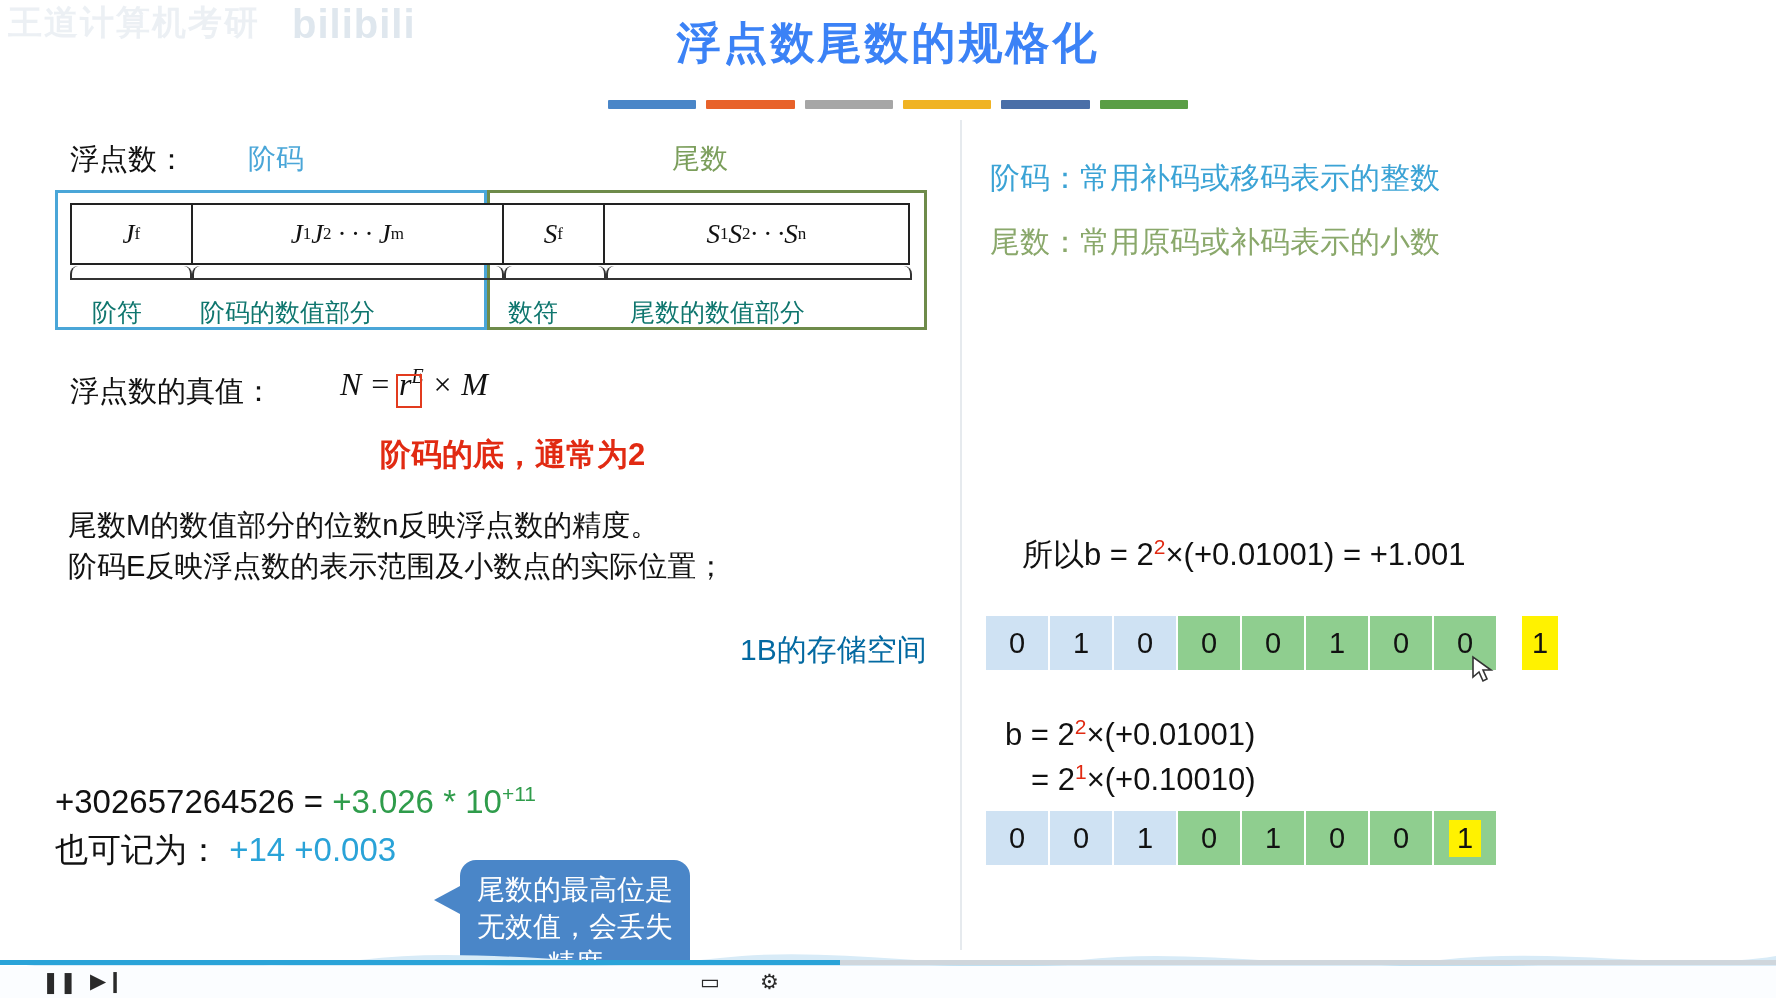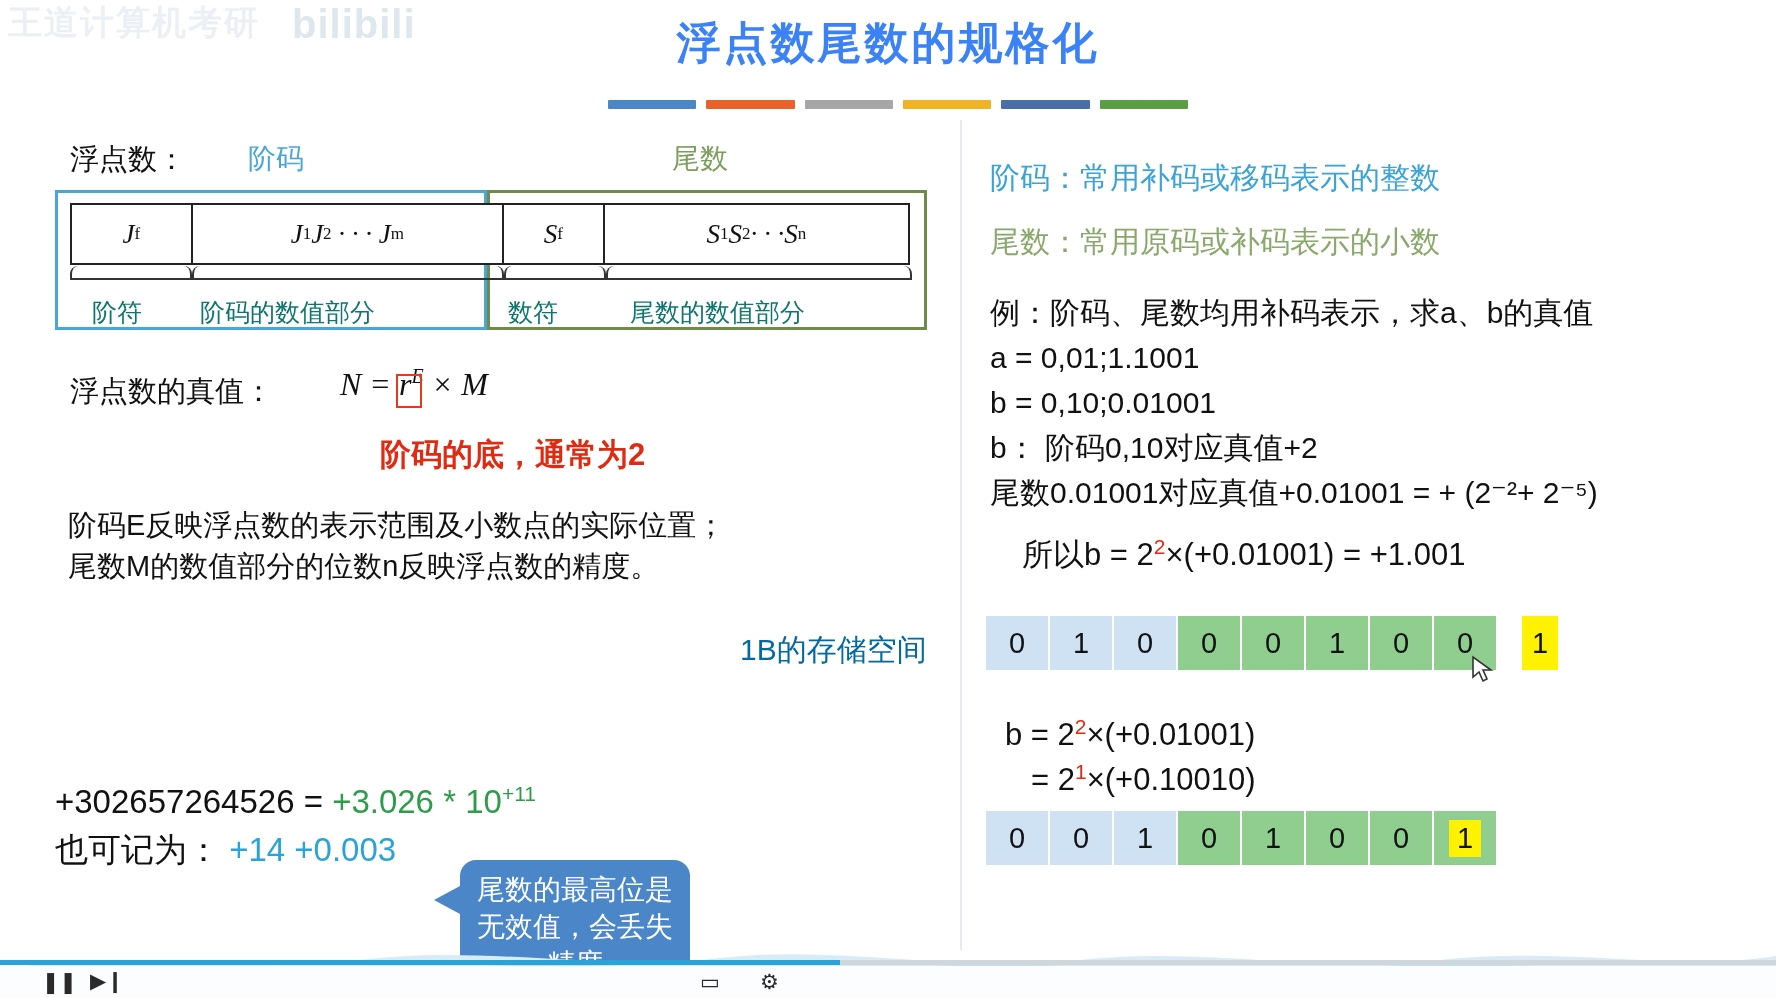--- a/index.html
+++ b/index.html
@@ -148,22 +148,22 @@
 
   <div class="truth-label">浮点数的真值：</div>
   <div class="formula">
     <span>N = r</span><span class="sup">E</span>
     <span>× M</span>
   </div>
   <div class="redbox"></div>
   <div class="red-note">阶码的底，通常为2</div>
 
   <div class="para1">
+    <div>尾数M的数值部分的位数n反映浮点数的精度。</div>
     <div>阶码E反映浮点数的表示范围及小数点的实际位置；</div>
-    <div>尾数M的数值部分的位数n反映浮点数的精度。</div>
   </div>
 
   <div class="store-label">1B的存储空间</div>
 
   <div class="bigexp">
     <div>
       <span>+302657264526  = </span><span class="green">+3.026 * 10</span><span class="green sup">+11</span>
     </div>
     <div>
       <span>也可记为：</span>
@@ -171,27 +171,20 @@
     </div>
   </div>
 
   <div class="bubble">尾数的最高位是无效值，会丢失精度</div>
 
   <div class="vdiv"></div>
 
   <div class="r-line1">阶码：常用补码或移码表示的整数</div>
   <div class="r-line2">尾数：常用原码或补码表示的小数</div>
 
-  <div class="r-ex">
-    <div>例：阶码、尾数均用补码表示，求a、b的真值</div>
-    <div>a = 0,01;1.1001</div>
-    <div>b = 0,10;0.01001</div>
-    <div>b：  阶码0,10对应真值+2</div>
-    <div>     尾数0.01001对应真值+0.01001 = + (2⁻²+ 2⁻⁵)</div>
-  </div>
 
   <div class="r-res">
     <span>所以b = 2</span><span class="redsup">2</span><span>×(+0.01001) = +1.001</span>
   </div>
 
   <div class="bits bits1">
     <div class="bit b-blue">0</div>
     <div class="bit b-blue">1</div>
     <div class="bit b-blue">0</div>
     <div class="bit b-green">0</div>

